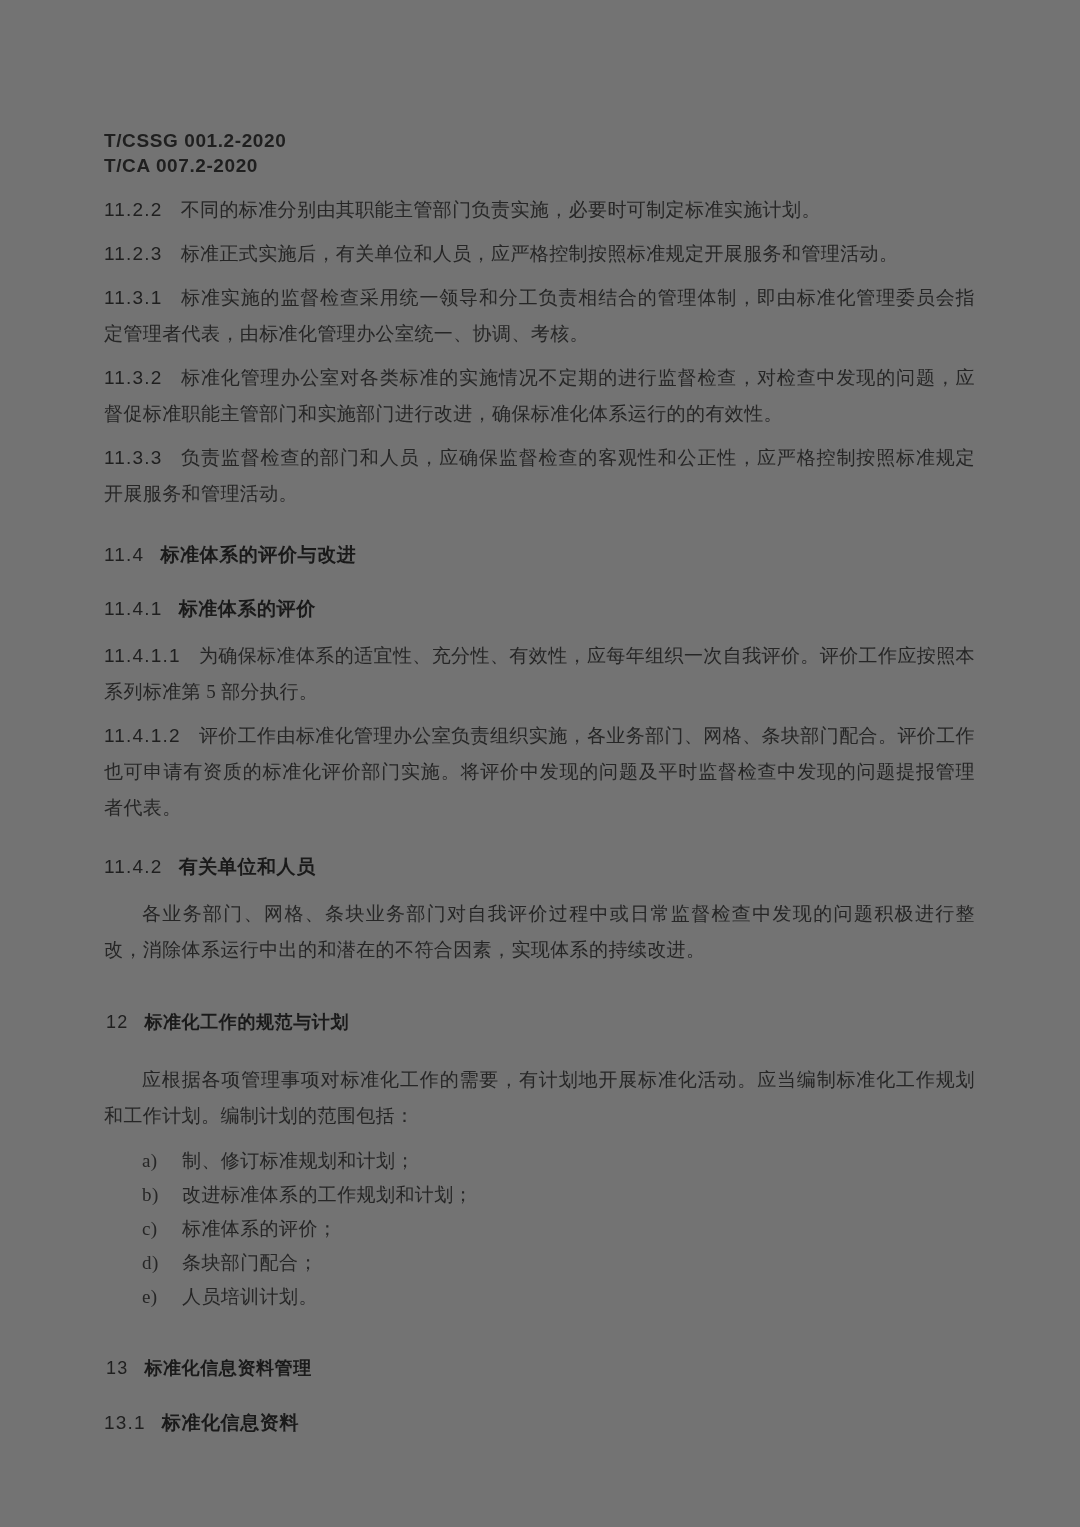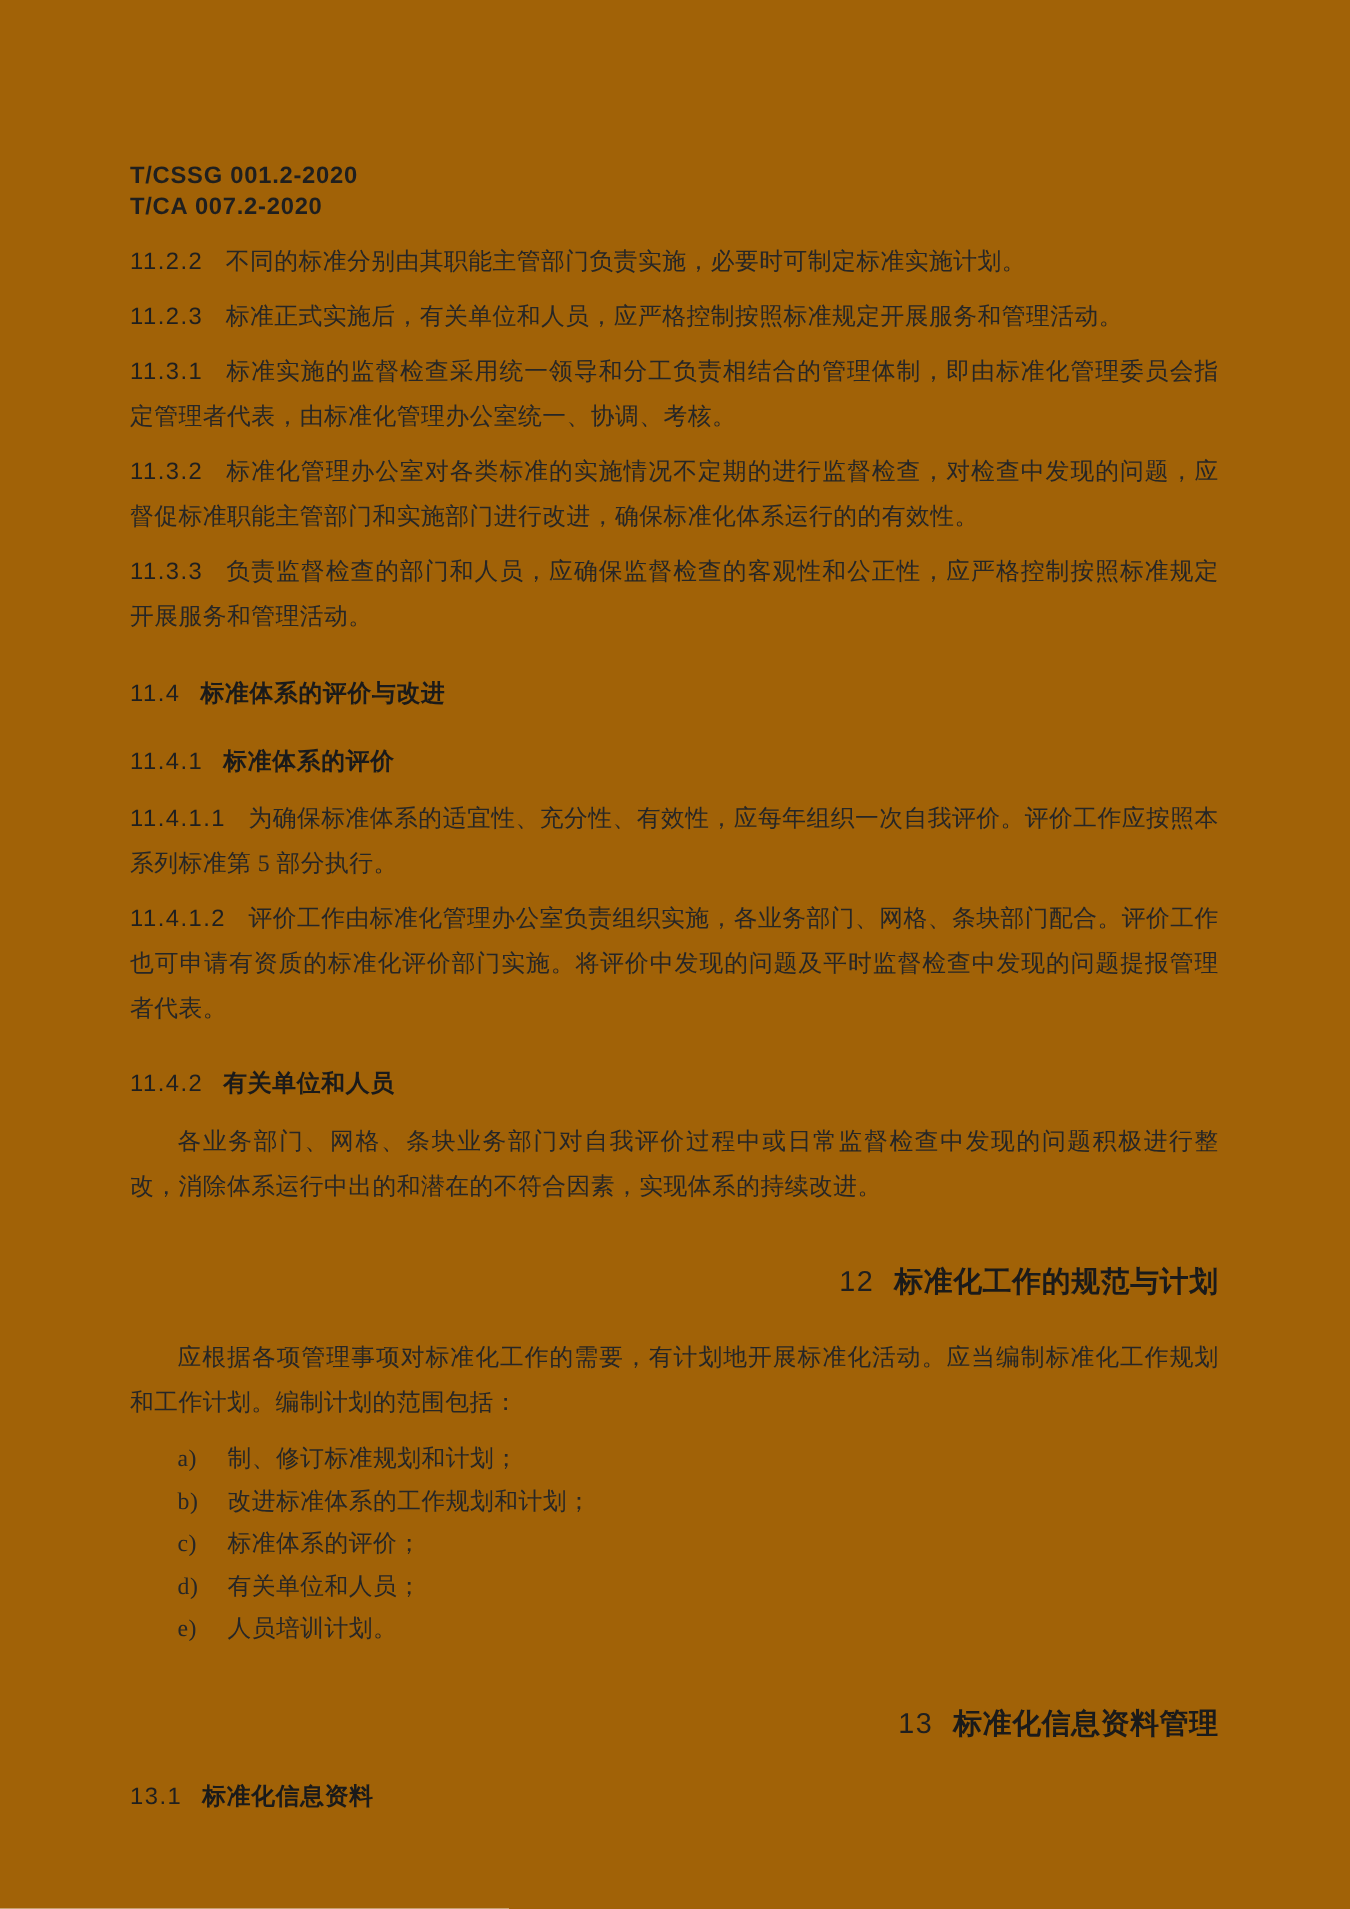--- a/index.html
+++ b/index.html
@@ -5,21 +5,21 @@
   html, body {
     margin: 0;
     padding: 0;
     background: #ffffff;
   }
   .page {
     position: relative;
     width: 1080px;
     height: 1527px;
     margin: 0 auto;
-    background: #a16207;
+    background: #737373;
     box-sizing: border-box;
     padding: 128px 105px 0 104px;
     color: #262626;
     font-family: "Liberation Serif", serif;
     overflow: hidden;
   }
   .doc-code {
     font-family: "Liberation Sans", sans-serif;
     font-weight: 700;
     font-size: 19px;
@@ -48,21 +48,21 @@
   }
   .hd {
     font-size: 19px;
     font-weight: 700;
     font-family: "Liberation Sans", sans-serif;
     letter-spacing: 0.6px;
     color: #1a1a1a;
   }
   h2.hd { margin: 30px 0 16px 0; }
   h3.hd { margin: 28px 0 16px 0; }
-  h1.hd { margin: 42px 0 28px 2px; font-size: 23px; text-align: right; }
+  h1.hd { margin: 42px 0 28px 2px; font-size: 18px; }
   h1.hd .num, h2.hd .num, h3.hd .num { margin-right: 16px; }
   p.indent-para {
     font-size: 19px;
     line-height: 36px;
     text-align: justify;
     text-indent: 2em;
     margin: 10px 0;
     letter-spacing: 0.4px;
   }
   p.list-item {
@@ -117,21 +117,21 @@
     <h1 class="hd"><span class="num">12</span><span>标准化工作的规范与计划</span></h1>
 
     <p class="indent-para">应根据各项管理事项对标准化工作的需要，有计划地开展标准化活动。应当编制标准化工作规划和工作计划。编制计划的范围包括：</p>
 
     <p class="list-item"><span class="li-label">a)</span><span>制、修订标准规划和计划；</span></p>
 
     <p class="list-item"><span class="li-label">b)</span><span>改进标准体系的工作规划和计划；</span></p>
 
     <p class="list-item"><span class="li-label">c)</span><span>标准体系的评价；</span></p>
 
-    <p class="list-item"><span class="li-label">d)</span><span>有关单位和人员；</span></p>
+    <p class="list-item"><span class="li-label">d)</span><span>条块部门配合；</span></p>
 
     <p class="list-item"><span class="li-label">e)</span><span>人员培训计划。</span></p>
 
     <h1 class="hd"><span class="num">13</span><span>标准化信息资料管理</span></h1>
 
     <h2 class="hd"><span class="num">13.1</span><span>标准化信息资料</span></h2>
 
     <p class="clause"></p>
 
   </main>

